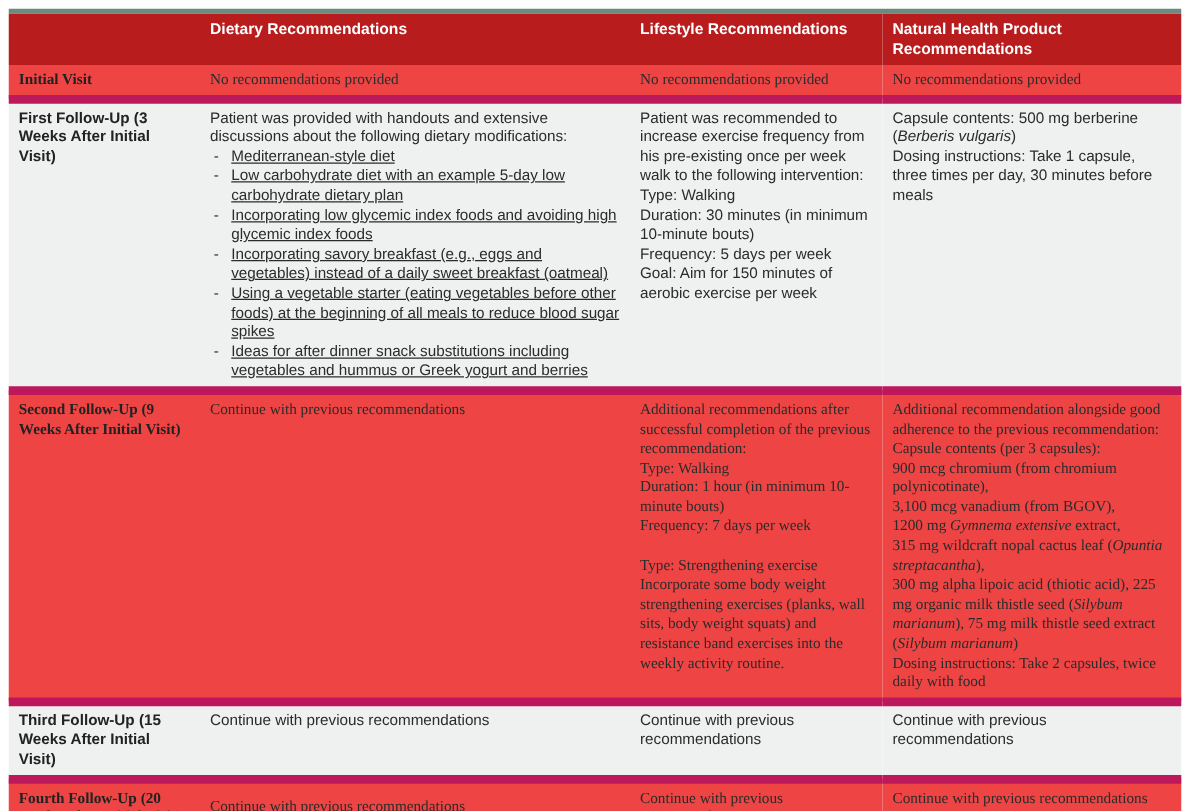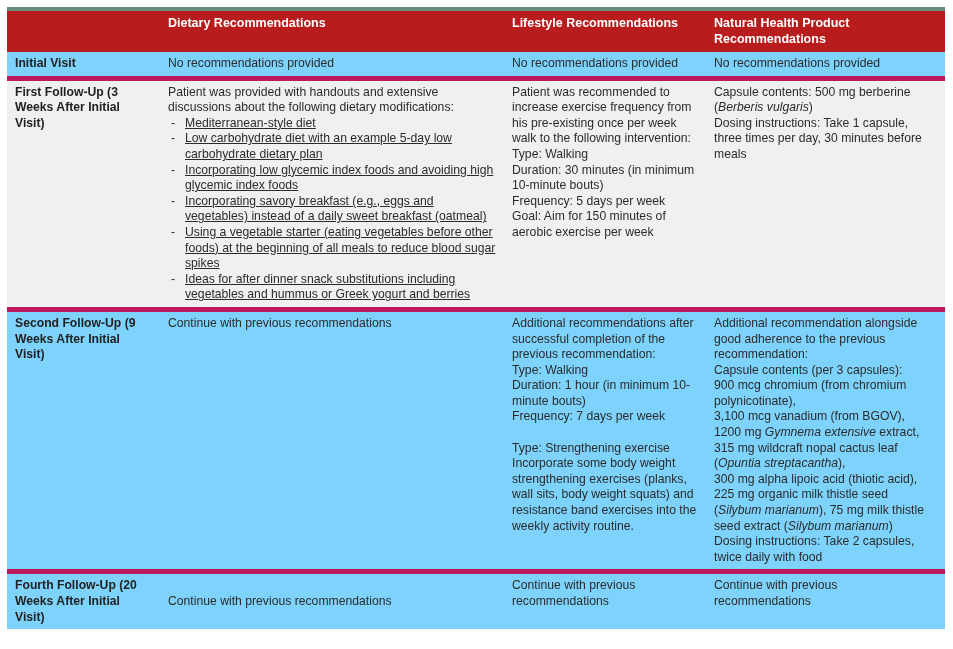--- a/index.html
+++ b/index.html
@@ -8,23 +8,23 @@
   .tbl-wrap { position: absolute; left: 7px; top: 7px; width: 938px; }
   .top-bar { height: 4px; background: #6b8a80; }
   table { border-collapse: collapse; width: 938px; table-layout: fixed; }
   col.c0 { width: 153px; }
   col.c1 { width: 344px; }
   col.c2 { width: 202px; }
   col.c3 { width: 239px; }
   thead th { background: #b91c1c; color: #ffffff; font-weight: bold; font-size: 12.5px;
              text-align: left; vertical-align: top; padding: 5px 8px 5px 8px; line-height: 15.5px; height: 30px; }
   tbody td { font-size: 12.2px; line-height: 15.6px; vertical-align: top; padding: 4px 8px 4px 8px; }
-  tbody tr.dark td { background: #7dd3fc; }
+  tbody tr.dark td { background: #ef4444; font-family: Liberation Serif, serif; }
   tbody tr.light td { background: #eef1ef; }
-  tbody tr + tr td { border-top: 5px solid #be185d; }
+  tbody tr + tr td { border-top: 7px solid #be185d; }
   td.rowhead { font-weight: bold; color: #222; }
   tr.middle td.mid { vertical-align: middle; }
   ul.dash { list-style: none; margin: 0; padding: 0; text-decoration: underline; }
   ul.dash li { position: relative; padding-left: 17px; }
   ul.dash li::before { content: "-"; position: absolute; left: 3px; top: 0; }
   .line { display: block; }
   .gap { display: block; height: 15.6px; }
   em { font-style: italic; }
 </style>
 </head>
@@ -99,20 +99,26 @@
           <span class="line">Capsule contents (per 3 capsules):</span>
           <span class="line">900 mcg chromium (from chromium polynicotinate),</span>
           <span class="line">3,100 mcg vanadium (from BGOV),</span>
           <span class="line"><span>1200 mg </span><em>Gymnema extensive</em><span> extract,</span></span>
           <span class="line"><span>315 mg wildcraft nopal cactus leaf (</span><em>Opuntia streptacantha</em><span>),</span></span>
           <span class="line"><span>300 mg alpha lipoic acid (thiotic acid), 225 mg organic milk thistle seed (</span><em>Silybum marianum</em><span>), 75 mg milk thistle seed extract (</span><em>Silybum marianum</em><span>)</span></span>
           <span class="line">Dosing instructions: Take 2 capsules, twice daily with food</span>
         </td>
       </tr>
 
+      <tr class="light">
+        <td class="rowhead">Third Follow-Up (15 Weeks After Initial Visit)</td>
+        <td>Continue with previous recommendations</td>
+        <td>Continue with previous recommendations</td>
+        <td>Continue with previous recommendations</td>
+      </tr>
 
       <tr class="dark middle">
         <td class="rowhead">Fourth Follow-Up (20 Weeks After Initial Visit)</td>
         <td class="mid">Continue with previous recommendations</td>
         <td>Continue with previous recommendations</td>
         <td>Continue with previous recommendations</td>
       </tr>
     </tbody>
   </table>
 

